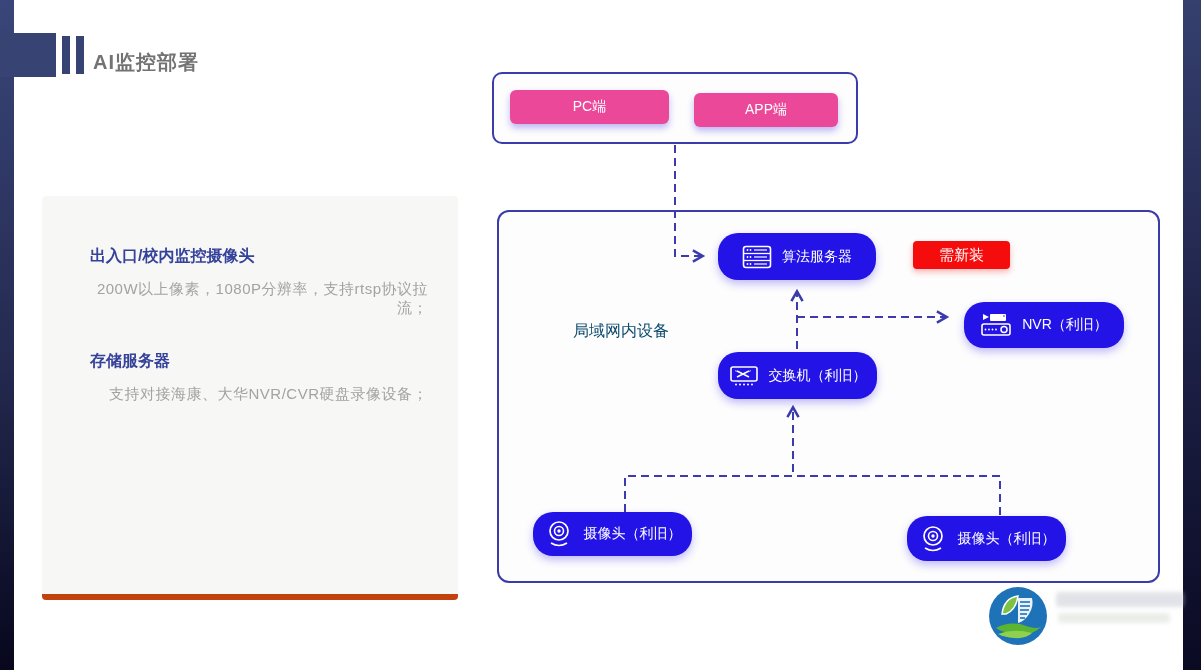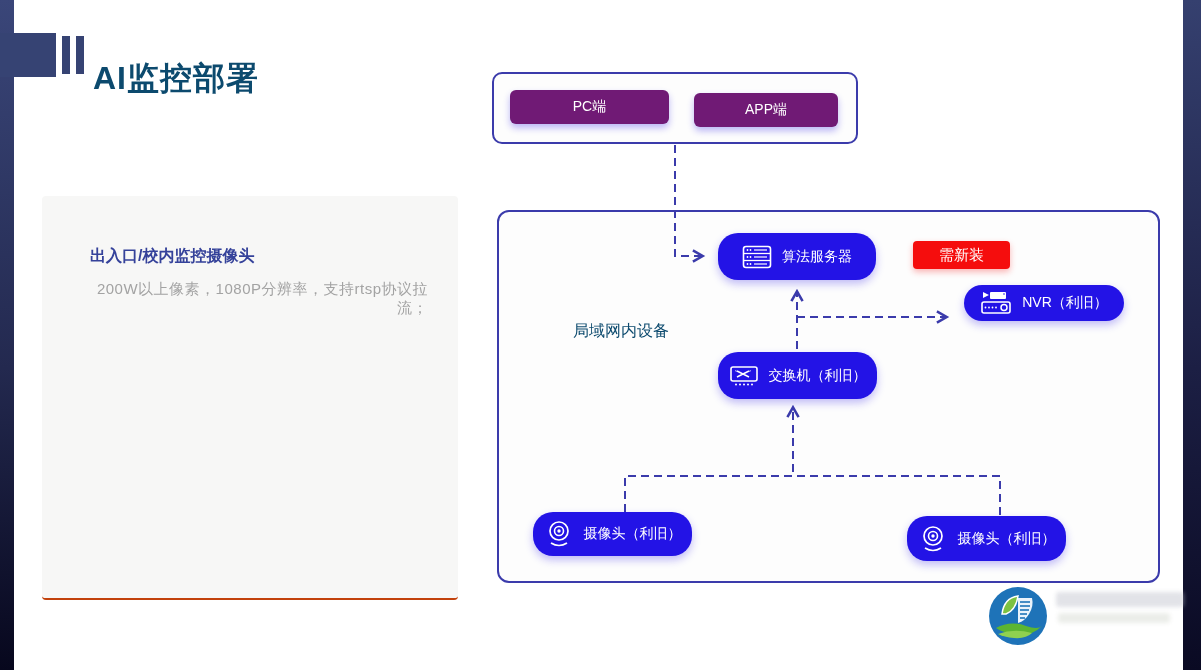--- a/index.html
+++ b/index.html
@@ -9,48 +9,48 @@
   
   .strip-left{position:absolute;left:0;top:0;width:14px;height:670px;
     background:linear-gradient(180deg,#3a4679 0%,#23294f 55%,#07071d 100%);}
   .strip-right{position:absolute;right:0;top:0;width:18px;height:670px;
     background:linear-gradient(180deg,#35406f 0%,#1c1f44 55%,#0a0a23 100%);}
 
   
   .title-tab{position:absolute;left:0;top:33px;width:56px;height:44px;background:#364373;}
   .title-bar1{position:absolute;left:62px;top:36px;width:8px;height:38px;background:#364373;}
   .title-bar2{position:absolute;left:76px;top:36px;width:8px;height:38px;background:#364373;}
-  .page-title{position:absolute;left:93px;top:36px;font-size:32px;font-weight:900;
-    color:#0c4a6e;letter-spacing:1px;}
+  .page-title{position:absolute;left:93px;top:36px;font-size:20px;font-weight:900;
+    color:#737373;letter-spacing:1px;}
 
   
   .panel{position:absolute;left:42px;top:196px;width:416px;height:404px;
-    background:#f7f7f6;border-radius:4px;border-bottom:2px solid #c2410c;
+    background:#f7f7f6;border-radius:4px;border-bottom:6px solid #c2410c;
     padding:50px 30px 0 48px;}
   .pi{margin-bottom:33px;}
   .pi .ph{color:#35429a;font-size:16px;font-weight:700;margin:0 0 13px 0;}
   .pi .pb{color:#a3a3a3;font-size:15px;margin:0;letter-spacing:0.5px;text-align:right;}
 
   
   .client-box{position:absolute;left:492px;top:72px;width:366px;height:72px;
     border:2px solid #3b3bab;border-radius:10px;background:#fdfdfd;}
   .main-box{position:absolute;left:497px;top:210px;width:663px;height:373px;
     border:2px solid #3b3bab;border-radius:12px;background:#fdfdfd;}
 
   .node{position:absolute;display:flex;align-items:center;justify-content:center;gap:10px;
     background:#2313e6;border-radius:20px;color:#ffffff;font-size:14px;
     box-shadow:0 4px 8px rgba(35,19,230,.28);cursor:default;}
   .btn{position:absolute;display:flex;align-items:center;justify-content:center;
-    background:#701a75;border-radius:6px;color:#ffffff;font-size:14px;
+    background:#ec4899;border-radius:6px;color:#ffffff;font-size:14px;
     box-shadow:0 4px 7px rgba(35,19,230,.3);}
   .btn-pc{left:16px;top:16px;width:159px;height:34px;}
   .btn-app{left:200px;top:19px;width:144px;height:34px;}
 
   .n-algo{left:718px;top:233px;width:158px;height:47px;}
-  .n-nvr{left:964px;top:285px;width:160px;height:36px;}
+  .n-nvr{left:964px;top:302px;width:160px;height:46px;}
   .n-switch{left:718px;top:352px;width:159px;height:47px;}
   .n-cam-l{left:533px;top:512px;width:159px;height:44px;}
   .n-cam-r{left:907px;top:516px;width:159px;height:45px;}
 
   .badge{position:absolute;left:913px;top:241px;width:97px;height:28px;
     display:flex;align-items:center;justify-content:center;background:#f50d0d;
     color:#fff;font-size:15px;border-radius:4px;box-shadow:0 3px 6px rgba(245,13,13,.3);text-align:center;}
   .lan-label{position:absolute;left:573px;top:321px;font-size:16px;color:#0c4a6e;}
 
   .connectors{position:absolute;left:0;top:0;width:1201px;height:670px;pointer-events:none;}
@@ -72,20 +72,24 @@
 
   <div class="title-tab"></div>
   <div class="title-bar1"></div>
   <div class="title-bar2"></div>
   <h1 class="page-title">AI监控部署</h1>
 
   <div class="panel">
     <div class="pi">
       <div class="ph">出入口/校内监控摄像头</div>
       <p class="pb">200W以上像素，1080P分辨率，支持rtsp协议拉流；</p>
+    </div>
+    <div class="pi">
+      <div class="ph">存储服务器</div>
+      <p class="pb">支持对接海康、大华NVR/CVR硬盘录像设备；</p>
     </div>
   </div>
 
   <div class="client-box">
     <div class="btn btn-pc">PC端</div>
     <div class="btn btn-app">APP端</div>
   </div>
   <div class="main-box"></div>
 
   <svg class="connectors" viewBox="0 0 1201 670">

